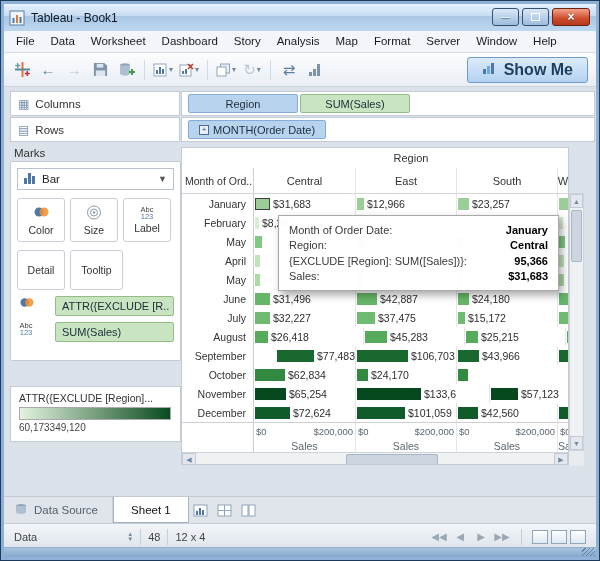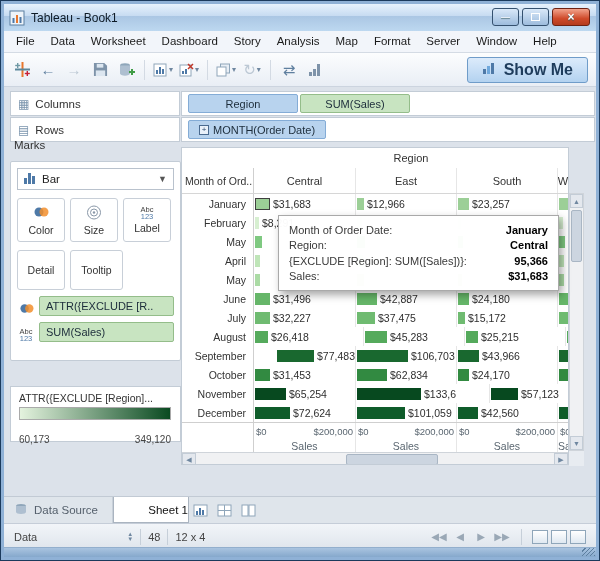--- a/index.html
+++ b/index.html
@@ -39,41 +39,41 @@
   .shelf-label{position:absolute;left:6px;width:170px;height:25px;background:#fff;border:1px solid #c3ccd6;
     display:flex;align-items:center;gap:6px;padding-left:7px;font-size:11.5px;color:#333;}
   .shelf{position:absolute;left:177px;width:414px;height:25px;background:#fff;border:1px solid #c3ccd6;
     display:flex;align-items:center;gap:2px;padding-left:6px;}
   .grid-ic{color:#7a94ad;font-size:12px;line-height:12px;}
   .pill{height:19px;display:flex;align-items:center;justify-content:center;gap:4px;border-radius:2px;font-size:11px;color:#1c2c3a;padding:0 10px;min-width:110px;}
   .pill.blue{background:#b8d3ee;border:1px solid #84acd6;}
   .pill.green{background:#c8e4c1;border:1px solid #94bd8a;}
   .expand-box{width:10px;height:10px;border:1px solid #4a6a8f;background:#e9f1fa;font-size:8px;line-height:8px;text-align:center;color:#2c4a6e;}
 
-  .marks-title{position:absolute;left:10px;top:52px;font-size:11.5px;color:#333;}
+  .marks-title{position:absolute;left:10px;top:60px;font-size:11.5px;color:#333;}
   .marks-card{position:absolute;left:6px;top:74px;width:171px;height:200px;background:#fff;border:1px solid #c3ccd6;border-radius:2px;padding:6px;}
   .mark-dd{height:22px;border:1px solid #b9c2cd;display:flex;align-items:center;gap:6px;padding:0 6px;font-size:11.5px;color:#222;}
   .mark-dd .caret{margin-left:auto;font-size:9px;color:#555;}
   .mbtn-row{display:flex;gap:5px;margin-top:8px;}
   .mbtn{border:1px solid #c8cfd8;border-radius:3px;background:#fff;display:flex;flex-direction:column;align-items:center;justify-content:center;gap:2px;
     font-size:10.5px;color:#333;}
   .mbtn.sq{width:48px;height:44px;}
   .mbtn.wide{width:48px;height:40px;}
   .mbtn.wide2{width:53px;height:40px;}
   .abc-ic{display:flex;flex-direction:column;align-items:center;line-height:7px;}
   .abc-ic .abc{font-size:7.5px;color:#444;}
   .abc-ic .n123{font-size:7.5px;color:#4e79a7;}
-  .mpill-row{display:flex;align-items:flex-end;gap:4px;margin-top:6px;}
+  .mpill-row{display:flex;align-items:flex-start;gap:20px;margin-top:6px;}
   .mpill-icon{width:18px;display:flex;justify-content:center;}
   .mpill-row .pill{flex:1;min-width:0;height:20px;justify-content:flex-start;padding:0 6px;white-space:nowrap;overflow:hidden;}
 
   .legend-card{position:absolute;left:6px;top:299px;width:171px;height:56px;background:#fff;border:1px solid #c3ccd6;padding:5px 8px;}
   .legend-title{font-size:10.5px;color:#333;white-space:nowrap;overflow:hidden;}
   .legend-grad{margin-top:3px;width:152px;height:13px;border:1px solid #aaa;}
-  .legend-range{display:flex;justify-content:space-between;font-size:10px;color:#444;margin-top:14px;width:152px;}
+  .legend-range{display:flex;justify-content:flex-start;font-size:10px;color:#444;margin-top:2px;width:152px;}
 
   
   .view{position:absolute;left:177px;top:60px;width:388px;height:318px;background:#fff;border:1px solid #c3ccd6;overflow:hidden;}
   .hdr1{height:20px;display:flex;}
   .hdr1 .spacer{width:72px;}
   .hdr1 .regionlabel{flex:1;text-align:center;font-size:11px;color:#333;padding-top:4px;}
   .hdr2{display:flex;height:26px;border-bottom:1px solid #d6d6d6;}
   .colhead{display:flex;align-items:center;justify-content:center;font-size:11px;color:#333;overflow:hidden;white-space:nowrap;}
   .hdr2 > .colhead + .colhead{border-left:1px solid #e6e6e6;}
   .rh{width:72px;flex:none;font-size:10.5px;color:#333;border-right:1px solid #cfcfcf;height:100%;
@@ -110,21 +110,21 @@
     border:1px solid #a9a9a9;box-shadow:3px 4px 8px rgba(0,0,0,0.35);padding:6px 10px;z-index:50;
     display:flex;flex-direction:column;justify-content:space-around;}
   .ttrow{display:flex;justify-content:space-between;font-size:11px;line-height:14px;}
   .ttl{color:#3a3a3a;margin-right:16px;white-space:nowrap;}
   .ttv{font-weight:bold;color:#000;white-space:nowrap;}
 
   
   .tabstrip{position:absolute;left:0;top:492px;width:100%;height:27px;background:#dfe5eb;border-top:1px solid #c2cad4;
     display:flex;align-items:stretch;}
   .dstab{display:flex;align-items:center;gap:6px;padding:0 14px 0 10px;font-size:11.5px;color:#55606c;border-right:1px solid #c8d0d9;}
-  .sheettab{display:flex;align-items:center;justify-content:flex-end;width:76px;background:#fff;border:1px solid #aab4c0;border-top:none;
+  .sheettab{display:flex;align-items:center;justify-content:center;width:76px;background:#fff;border:1px solid #aab4c0;border-top:none;
     font-size:11.5px;color:#111;}
   .newtab-btn{width:24px;display:flex;align-items:center;justify-content:center;}
 
   
   .statusbar{position:absolute;left:0;top:519px;width:100%;height:26px;background:linear-gradient(180deg,#f2f5f9,#dfe5ec);
     border-top:1px solid #c5cdd8;display:flex;align-items:center;font-size:11px;color:#444;}
   .sb-sep{width:1px;height:16px;background:#c6cfd9;margin:0 7px;}
   .sb-spin{display:flex;flex-direction:column;line-height:5px;font-size:6px;color:#6f87a0;margin-left:90px;}
   .sb-right{margin-left:auto;display:flex;align-items:center;gap:3px;margin-right:10px;}
   .sb-ic{width:18px;height:18px;display:flex;align-items:center;justify-content:center;color:#9aa8b6;font-size:10px;}
@@ -519,24 +519,20 @@
                 <span class="bar" style="width: 21px; background: rgb(25, 104, 47);"></span>
                 <span class="val">$43,966</span>
               </div>
               <div class="cell flexcol">
                 <span class="bar" style="width: 10px; background: rgb(25, 104, 47);"></span>
               </div>
             </div>
             <div class="trow">
               <div class="rh">October</div>
               <div class="cell fixcol" style="width: 101px;">
-                <span class="bar" style="width: 15px; background: rgb(50, 138, 65);"></span>
-                <span class="val">$31,453</span>
-              </div>
-              <div class="cell fixcol" style="width: 101px;">
                 <span class="bar" style="width: 30px; background: rgb(50, 138, 65);"></span>
                 <span class="val">$62,834</span>
               </div>
               <div class="cell fixcol" style="width: 101px;">
                 <span class="bar" style="width: 11px; background: rgb(50, 138, 65);"></span>
                 <span class="val">$24,170</span>
               </div>
               <div class="cell flexcol">
                 <span class="bar" style="width: 10px; background: rgb(50, 138, 65);"></span>
               </div>

